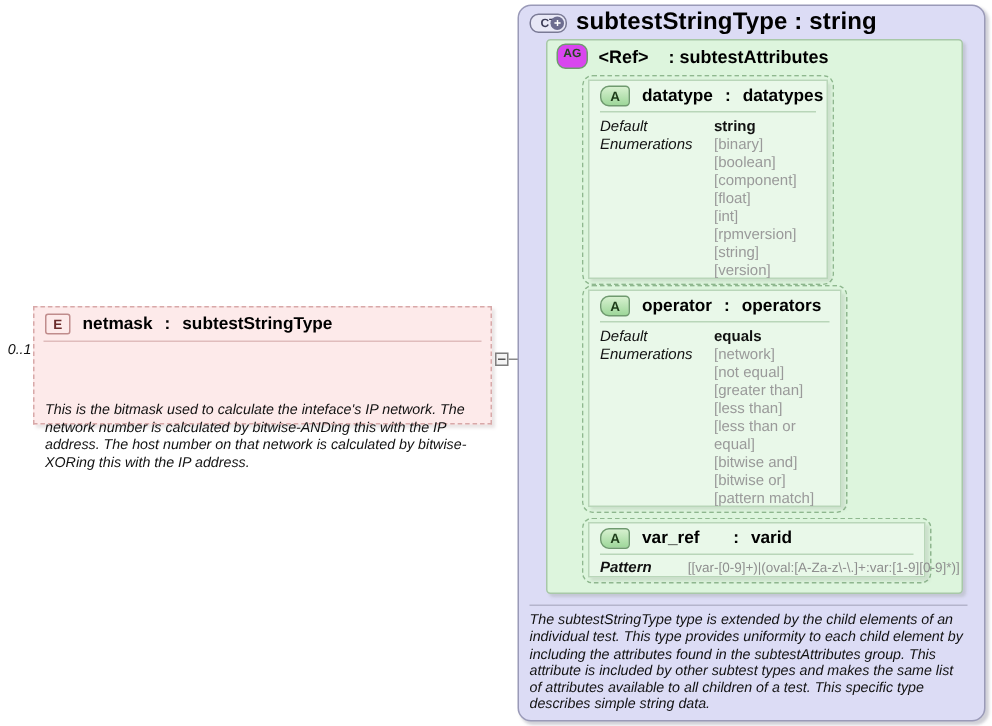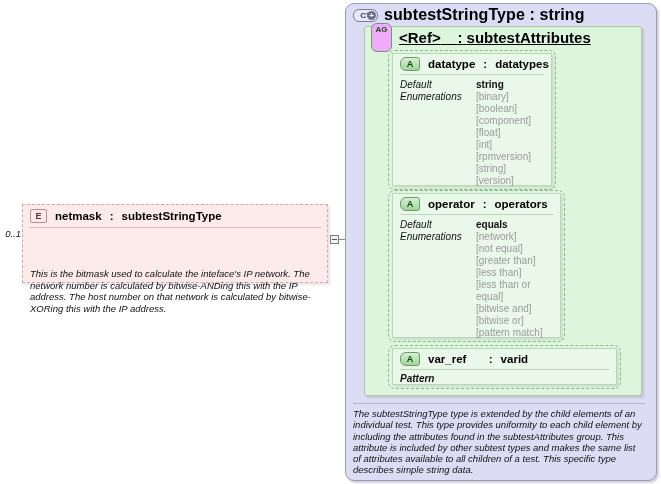--- a/index.html
+++ b/index.html
@@ -38,21 +38,21 @@
     background:#ddf5dd;
     border:1px solid #a8c8a8;
     border-radius:3px;
     box-shadow:2px 2px 2px rgba(140,150,140,.30);
   }
   .ag-header{
     position:absolute;left:0;top:0;width:100%;height:21px;
     display:flex;align-items:center;gap:7px;
     padding-left:6px;box-sizing:border-box;
   }
-  .ag-title{font-size:15px;font-weight:bold;white-space:nowrap;text-decoration:underline;}
+  .ag-title{font-size:12px;font-weight:bold;white-space:nowrap;}
   .ag-title .ref{font-weight:bold;}
 
   
   .attr-dash{
     position:absolute;
     border:1px dashed #8fb88f;
     border-radius:7px;
     box-sizing:border-box;
   }
 
@@ -92,22 +92,22 @@
     width:25px;height:13px;border:1px solid #7a7a95;border-radius:6px;
     background:#e8e8f6;color:#3a3a55;
     font-size:8px;font-weight:bold;line-height:11px;text-align:center;
     letter-spacing:-.2px;position:relative;
   }
   .ico-ct .plusdot{
     position:absolute;right:1px;top:1px;width:9px;height:9px;border-radius:50%;
     background:#6d6d90;color:#fff;font-size:8px;line-height:9px;text-align:center;font-weight:bold;
   }
   .ico-ag{
-    width:21px;height:29px;border:1px solid #6f9a6f;border-radius:6px;
-    background:#f0abfc;color:#24471f;
+    width:21px;height:17px;border:1px solid #6f9a6f;border-radius:6px;
+    background:#d946ef;color:#24471f;
     font-size:8px;font-weight:bold;line-height:11px;text-align:center;
   }
   .ico-a{
     width:20px;height:14px;border:1px solid #6f9a6f;border-radius:6px 3px 3px 6px;
     background:linear-gradient(180deg,#d6f0cf 0%,#9ed79a 100%);
     color:#1d3c19;font-size:9px;font-weight:bold;line-height:12px;text-align:center;
   }
   .ico-e{
     width:17px;height:14px;border:1px solid #c08c8c;border-radius:2px;
     background:#fdeaea;color:#6b2b2b;
@@ -258,20 +258,21 @@
     <div class="attr-name">
       <span class="icon ico-a">A</span>
       <span>var_ref</span>
       &nbsp;&nbsp;
       <span>:</span>
       <span>varid</span>
     </div>
     <div class="attr-sep"></div>
     <div class="pattern-row">
       <span class="pattern-label">Pattern</span>
+      <span class="pattern-value">[[var-[0-9]+)|(oval:[A-Za-z\-\.]+:var:[1-9][0-9]*)]</span>
     </div>
   </div>
 
   <div class="ct-doc-rule"></div>
   <div class="ct-doc">The subtestStringType type is extended by the child elements of an individual test.  This type provides uniformity to each child element by including the attributes found in the subtestAttributes group.  This attribute is included by other subtest types and makes the same list of attributes available to all children of a test.  This specific type describes simple string data.</div>
 
   <div class="cardinality">0..1</div>
   <div class="box el-box">
     <div class="el-name">
       <span class="icon ico-e">E</span>

